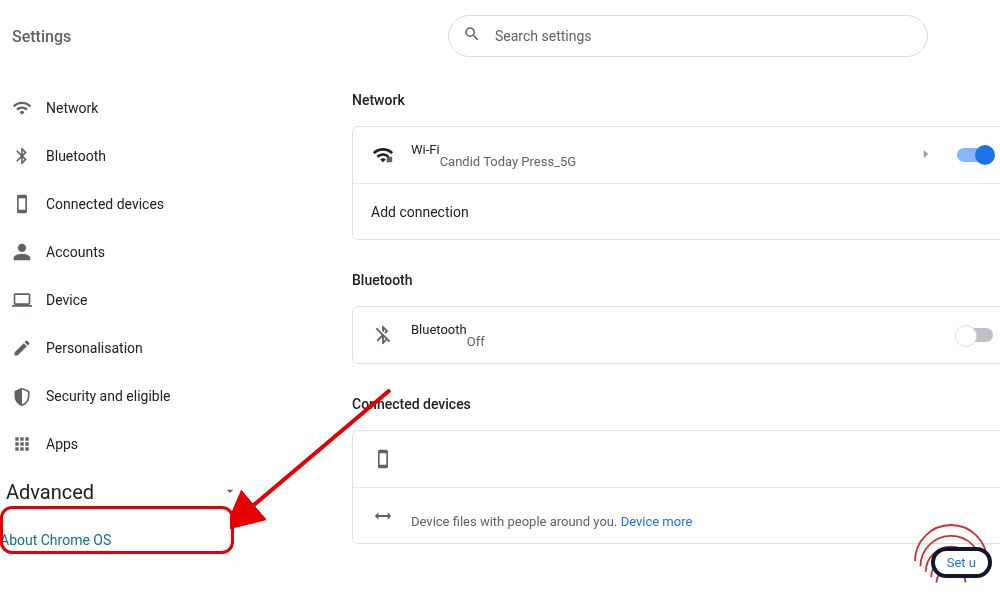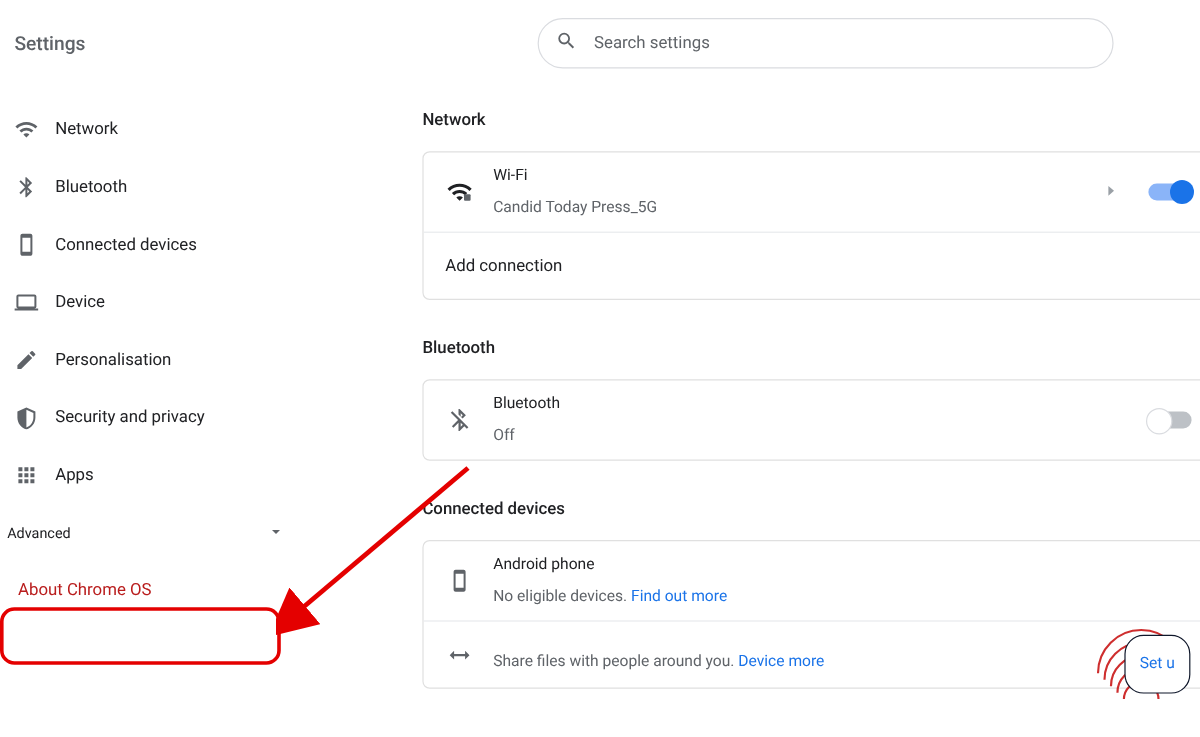--- a/index.html
+++ b/index.html
@@ -11,48 +11,48 @@
   .search-wrap svg { flex: 0 0 auto; fill: #5f6368; }
   .search-wrap input { border: none; outline: none; font-size: 14px; margin-left: 14px; flex: 1; color: #000000; background: transparent; }
   .search-wrap input::placeholder { color: #5f6368; }
 
   .layout { display: flex; height: calc(614px - 72px); }
 
   .sidebar { width: 252px; padding-top: 12px; }
   .side-item { height: 48px; display: flex; align-items: center; padding-left: 12px; cursor: pointer; font-size: 14px; color: #202124; }
   .side-item .ico { width: 20px; display: flex; justify-content: center; margin-right: 14px; }
   .side-item svg { fill: #5f6368; }
-  .side-section { height: 48px; display: flex; align-items: center; padding: 0 14px 0 6px; font-size: 12px; color: #202124; cursor: pointer; text-align: right; }
+  .side-section { height: 48px; display: flex; align-items: center; padding: 0 14px 0 6px; font-size: 20px; color: #202124; cursor: pointer; text-align: right; }
   .side-section .chev { margin-left: auto; }
   .side-section .chev svg { fill: #5f6368; }
-  .about { height: 48px; display: flex; align-items: center; padding-left: 15px; font-size: 14px; color: #b91c1c; cursor: pointer; }
+  .about { height: 48px; display: flex; align-items: center; padding-left: 0; font-size: 14px; color: #0f766e; cursor: pointer; }
 
   .annot-box { position: absolute; border: 3px solid #e40000; border-radius: 12px; pointer-events: none; }
 
   .content { flex: 1; padding: 20px 0 0 100px; overflow: hidden; }
   .sec-title { font-size: 14px; font-weight: 500; color: #202124; margin-bottom: 18px; }
   .card { border: 1px solid #e0e0e0; border-radius: 6px; margin-bottom: 32px; overflow: hidden; width: 660px; }
   .row { display: flex; align-items: center; min-height: 56px; padding: 12px 18px; }
   .row + .row, .subrow + .subrow { border-top: 1px solid #e8eaed; }
   .row .ico { width: 24px; display: flex; justify-content: center; margin-right: 16px; }
-  .row .txt { display: flex; flex-direction: column; }
+  .row .txt { display: flex; }
   .row .primary { font-size: 13px; color: #202124; }
   .row .secondary { font-size: 13px; color: #5f6368; margin-top: 12px; }
   .row .tail { margin-left: auto; display: flex; align-items: center; gap: 24px; }
   .link { color: #1a73e8; font-size: 13px; cursor: pointer; }
   .addrow { font-size: 14px; color: #202124; padding: 18px; }
   .arrow svg { fill: #9aa0a6; }
 
   .toggle { width: 36px; height: 14px; background: #8ab4f8; border-radius: 10px; position: relative; }
   .toggle::after { content: ""; position: absolute; width: 20px; height: 20px; background: #1a73e8; border-radius: 50%; top: -3px; right: -2px; }
   .toggle.off { background: #bdc1c6; }
   .toggle.off::after { background: #fff; border: 1px solid #dadce0; left: -2px; right: auto; }
 
   .arrow-svg { position: absolute; pointer-events: none; }
-  .setup-btn { position: absolute; right: 8px; bottom: 36px; background: #fff; color: #1a73e8; font-size: 13px; border: 1px solid #0f172a; border-radius: 16px; padding: 16px 12px; }
+  .setup-btn { position: absolute; right: 8px; bottom: 36px; background: #fff; color: #1a73e8; font-size: 13px; border: 4px solid #0f172a; border-radius: 16px; padding: 4px 12px; }
   .swirl { position: absolute; right: 4px; bottom: 8px; pointer-events: none; opacity: 0.9; }
 </style>
 </head>
 <body>
 
 <div class="topbar">
   <div class="title">Settings</div>
   <div class="search-wrap">
     <span>
       <svg width="18" height="18" viewBox="0 0 24 24">
@@ -85,40 +85,48 @@
       <span class="ico">
           <svg width="20" height="20" viewBox="0 0 24 24">
             <path d="M16 1H8C6.9 1 6 1.9 6 3v18c0 1.1.9 2 2 2h8c1.1 0 2-.9 2-2V3c0-1.1-.9-2-2-2zm0 18H8V5h8v14z"></path>
           </svg>
         </span>
       <span>Connected devices</span>
     </div>
     <div class="side-item">
       <span class="ico">
           <svg width="20" height="20" viewBox="0 0 24 24">
+            <path d="M12 12a5 5 0 100-10 5 5 0 000 10zm0 2c-3.33 0-10 1.67-10 5v3h20v-3c0-3.33-6.67-5-10-5z"></path>
+          </svg>
+        </span>
+      <span>Accounts</span>
+    </div>
+    <div class="side-item">
+      <span class="ico">
+          <svg width="20" height="20" viewBox="0 0 24 24">
             <path d="M20 18c1.1 0 2-.9 2-2V6c0-1.1-.9-2-2-2H4C2.9 4 2 4.9 2 6v10c0 1.1.9 2 2 2H0v2h24v-2h-4zM4 6h16v10H4V6z"></path>
           </svg>
         </span>
       <span>Device</span>
     </div>
     <div class="side-item">
       <span class="ico">
           <svg width="20" height="20" viewBox="0 0 24 24">
             <path d="M3 17.25V21h3.75L17.81 9.94l-3.75-3.75L3 17.25zM20.71 7.04a1 1 0 000-1.41l-2.34-2.34a1 1 0 00-1.41 0l-1.83 1.83 3.75 3.75 1.83-1.83z"></path>
           </svg>
         </span>
       <span>Personalisation</span>
     </div>
     <div class="side-item">
       <span class="ico">
           <svg width="20" height="20" viewBox="0 0 24 24">
             <path d="M12 2L3 6v6c0 5.55 3.84 10.74 9 12 5.16-1.26 9-6.45 9-12V6l-9-4zm0 2.18l7 3.11V12c0 4.52-3 8.69-7 9.93V4.18z"></path>
           </svg>
         </span>
-      <span>Security and privacy</span>
+      <span>Security and eligible</span>
     </div>
     <div class="side-item">
       <span class="ico">
           <svg width="20" height="20" viewBox="0 0 24 24">
             <path d="M4 4h4v4H4V4zm6 0h4v4h-4V4zm6 0h4v4h-4V4zM4 10h4v4H4v-4zm6 0h4v4h-4v-4zm6 0h4v4h-4v-4zM4 16h4v4H4v-4zm6 0h4v4h-4v-4zm6 0h4v4h-4v-4z"></path>
           </svg>
         </span>
       <span>Apps</span>
     </div>
 
@@ -180,37 +188,30 @@
     </div>
 
     <div class="sec-title">Connected devices</div>
     <div class="card">
       <div class="row">
         <span class="ico">
           <svg width="20" height="20" viewBox="0 0 24 24" fill="#5f6368">
               <path d="M16 1H8C6.9 1 6 1.9 6 3v18c0 1.1.9 2 2 2h8c1.1 0 2-.9 2-2V3c0-1.1-.9-2-2-2zm0 18H8V5h8v14z"></path>
             </svg>
         </span>
-        <div class="txt">
-          <span class="primary">Android phone</span>
-          <span class="secondary">
-            <span>No eligible devices.</span>
-            <span class="link">Find out more</span>
-          </span>
-        </div>
       </div>
       <div class="row">
         <span class="ico">
           <svg width="22" height="22" viewBox="0 0 24 24" fill="#5f6368">
               <path d="M3 12l4-4v3h6v2H7v3l-4-4zm18 0l-4 4v-3h-6v-2h6V8l4 4z"></path>
             </svg>
         </span>
         <div class="txt">
           <span class="secondary">
-            <span>Share files with people around you.</span>
+            <span>Device files with people around you.</span>
             <span class="link">Device more</span>
           </span>
         </div>
       </div>
     </div>
 
   </div>
 </div>
 
 <div class="annot-box" style="left:0; top:506px; width:234px; height:48px;"></div>

